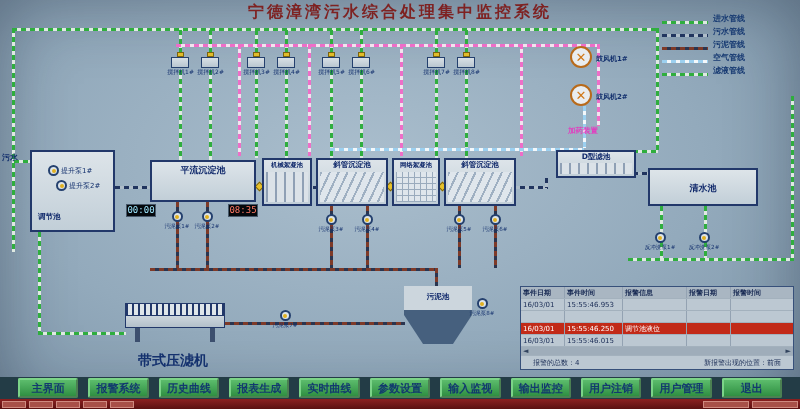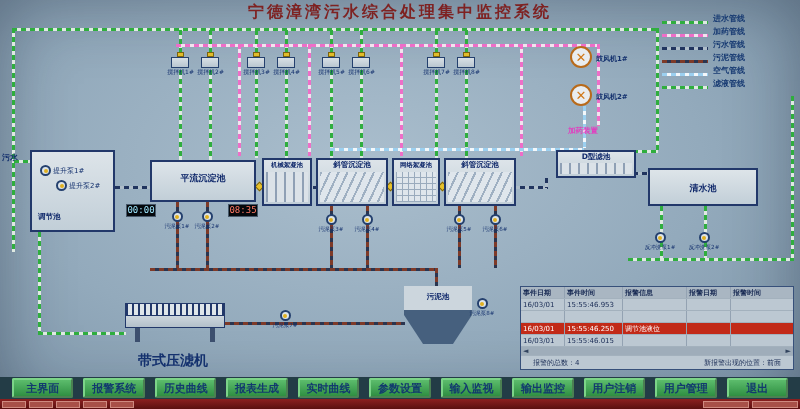--- a/index.html
+++ b/index.html
@@ -71,45 +71,41 @@
   .alarm{left:520px;top:286px;width:274px;background:#bcc8d2;border:1px solid #37507a;color:#1a2c55}
   .a-row{display:flex;height:12px;border-bottom:1px solid #a3b1bd;align-items:stretch}
   .a-head{background:#a9b6c2;font-weight:bold}
   .a-cell{font-size:7px;padding:1px 2px;border-right:1px solid #93a2b2;overflow:hidden;white-space:nowrap;display:flex;align-items:center}
   .c0{width:44px}.c1{width:58px}.c2{width:64px}.c3{width:44px}.c4{width:58px;border-right:none}
   .a-row.alert{background:#c22a18;color:#fff}
   .a-scroll{display:flex;justify-content:space-between;align-items:center;height:9px;background:#9fadba;
     font-size:7px;color:#31435e;padding:0 2px;border-bottom:1px solid #a3b1bd}
   .a-foot{display:flex;justify-content:space-between;align-items:center;height:13px;font-size:7px;padding:0 12px}
   
-  .menu{left:0;top:377px;width:800px;height:22px;background:#233c46;display:flex;gap:10px;padding:1px 12px}
+  .menu{left:0;top:377px;width:800px;height:22px;background:#233c46;display:flex;gap:10px;padding:1px 18px}
   .menu-btn{flex:1;background:linear-gradient(#5cbc6c,#2f8f42);border:2px outset #7cd488;border-radius:2px;
     font-size:11px;font-weight:bold;color:#123a6e;display:flex;align-items:center;justify-content:center;
     white-space:nowrap;cursor:pointer}
   .taskbar{left:0;top:399px;width:800px;height:10px;background:linear-gradient(#8c2020,#5a1010);
     display:flex;gap:3px;padding:1px 2px;align-items:center}
   .task-item{width:24px;height:7px;background:#a85048;border:1px solid #cf8a80}
   .task-spacer{flex:1}
   .task-item.wide{width:46px}
 </style>
 </head>
 <body>
 
 <div id="screen">
 
   <div class="abs title">宁德漳湾污水综合处理集中监控系统</div>
 
   <div class="abs legend">
     <div class="legend-row">
       <div class="legend-line pg"></div>
       <div class="legend-label">进水管线</div>
-    </div>
-    <div class="legend-row">
-      <div class="legend-line pp"></div>
-      <div class="legend-label">加药管线</div>
     </div>
     <div class="legend-row">
       <div class="legend-line pn"></div>
       <div class="legend-label">污水管线</div>
     </div>
     <div class="legend-row">
       <div class="legend-line ps"></div>
       <div class="legend-label">污泥管线</div>
     </div>
     <div class="legend-row">
@@ -175,33 +171,33 @@
   <div class="abs pv psv" style="left:435px;top:268px;height:20px"></div>
   <div class="abs ph ps" style="left:225px;top:322px;width:180px"></div>
 
   <div class="abs valve" style="left:256px;top:183px"></div>
   <div class="abs valve" style="left:387px;top:183px"></div>
   <div class="abs valve" style="left:439px;top:183px"></div>
 
   <div class="abs lbl" style="left:2px;top:152px">污水</div>
 
   <div class="abs tank" style="left:30px;top:150px;width:85px;height:82px">
-    <div class="abs pump-row" style="left:8px;top:13px">
+    <div class="abs pump-row" style="left:16px;top:13px">
       <div class="pump-icon"></div>
       <div class="pump-label">提升泵1#</div>
     </div>
     <div class="abs pump-row" style="left:24px;top:28px">
       <div class="pump-icon"></div>
       <div class="pump-label">提升泵2#</div>
     </div>
     <div class="abs tank-title" style="left:6px;top:60px">调节池</div>
   </div>
 
   <div class="abs tank" style="left:150px;top:160px;width:106px;height:42px">
-    <div class="tank-title big" style="margin-top:10px">平流沉淀池</div>
+    <div class="tank-title big" style="margin-top:2px">平流沉淀池</div>
   </div>
 
   <div class="abs tank" style="left:262px;top:158px;width:50px;height:48px">
     <div class="tank-title" style="transform:scale(.85)">机械絮凝池</div>
     <div class="pat pat-v" style="top:12px"></div>
   </div>
 
   <div class="abs tank" style="left:316px;top:158px;width:72px;height:48px">
     <div class="tank-title">斜管沉淀池</div>
     <div class="pat pat-d" style="top:12px"></div>

